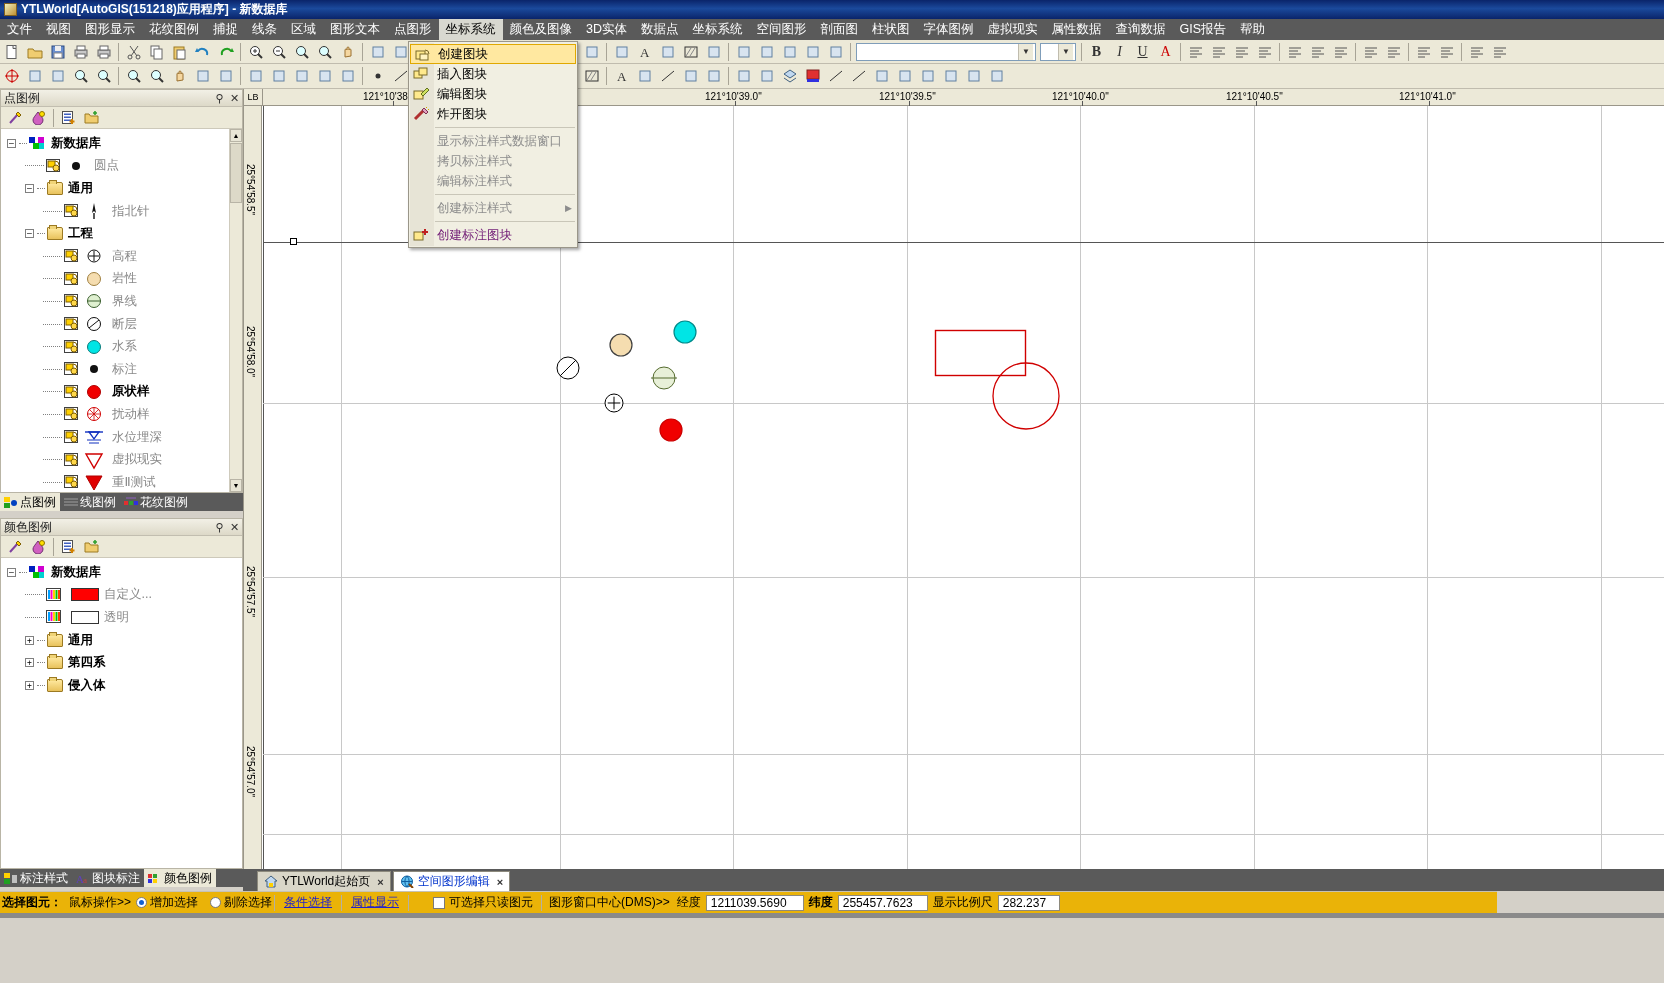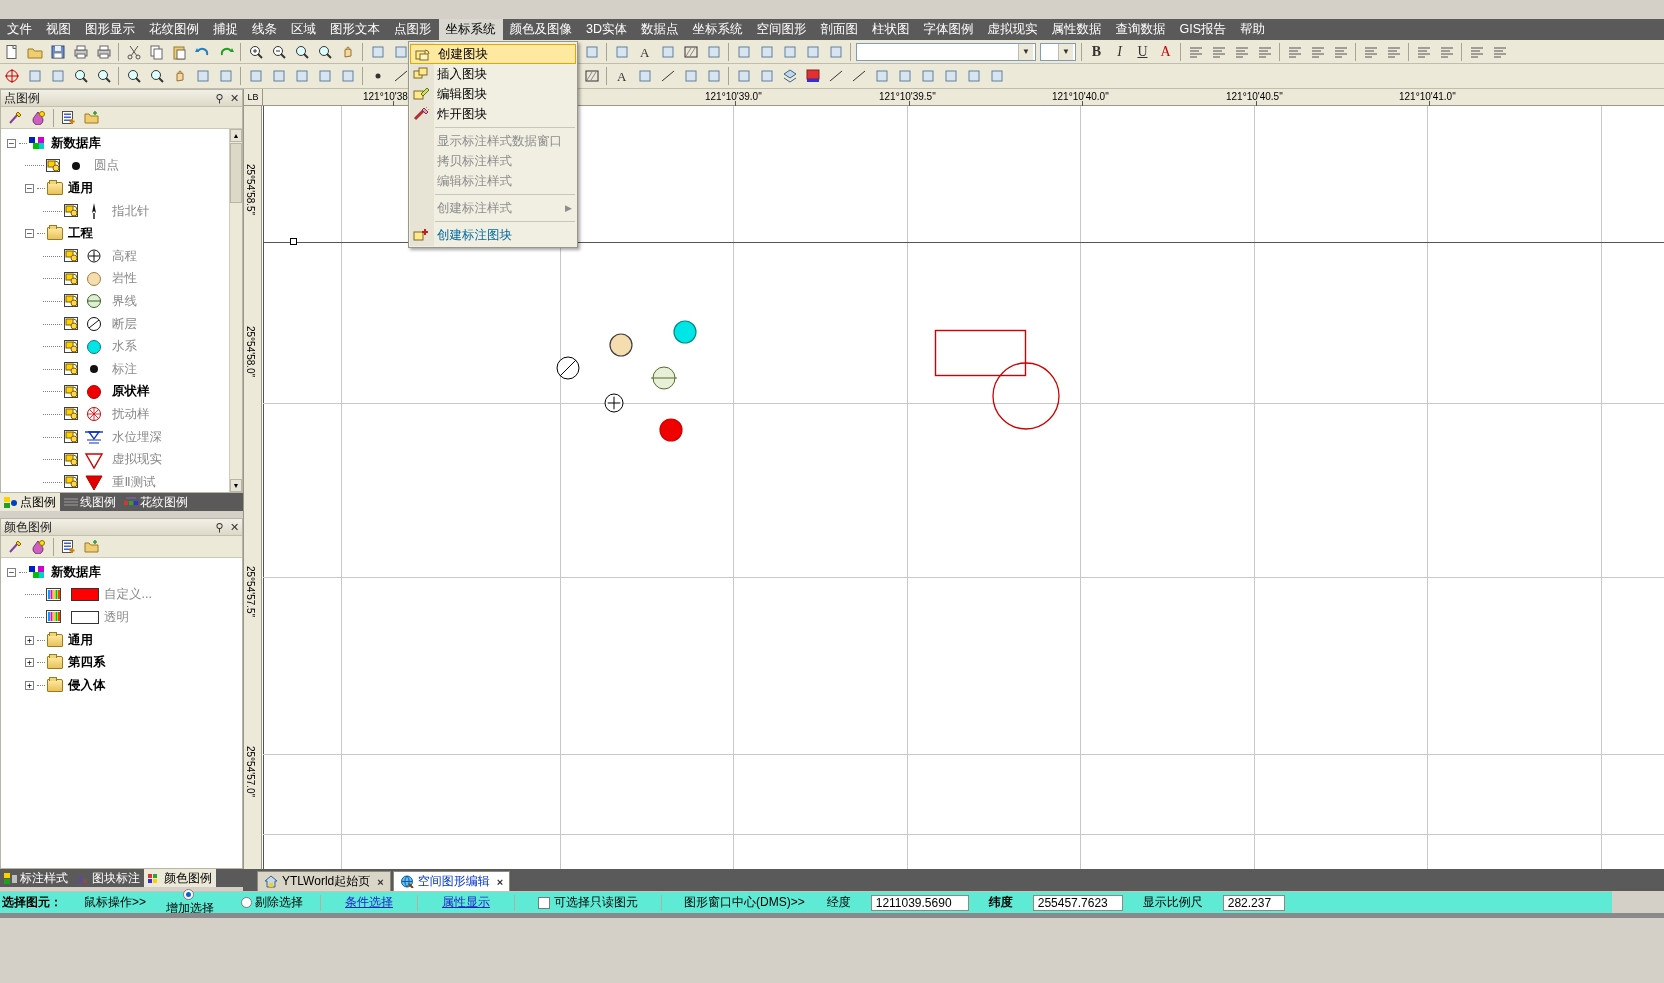--- a/index.html
+++ b/index.html
@@ -196,23 +196,23 @@
     border: 1px solid #8d8a7d; border-bottom: none; margin-right: 2px; white-space: nowrap;
   }
   .doctab.active { background: #ffffff; }
   .doctab .dico { width: 14px; height: 13px; margin-right: 4px; flex:0 0 auto; }
   .doctab .lab { color: #000; }
   .doctab.active .lab { color: #0033cc; }
   .doctab .x { margin-left: 7px; font-size: 11px; font-weight: bold; color: #333; }
 
   
   .statusbar {
-    position: absolute; left: 0; top: 891px; width: 1612px; height: 22px;
-    background: #5eead4; border-top: 1px solid #c6c2b4;
-    display: flex; align-items: center; font-size: 12px; white-space: nowrap; gap: 15px;
+    position: absolute; left: 0; top: 891px; width: 1497px; height: 22px;
+    background: #eab308; border-top: 1px solid #c6c2b4;
+    display: flex; align-items: center; font-size: 12px; white-space: nowrap;
   }
   .statusbar .sb-lbl { font-weight: bold; padding: 0 2px 0 2px; }
   .statusbar .sb-txt { padding: 0 5px; }
   .statusbar .sb-link { color: #2222cc; text-decoration: underline; padding: 0 7px; }
   .statusbar .vsep { width: 1px; height: 16px; background: #b4b0a2; margin: 0 2px; }
   .radio {
     width: 11px; height: 11px; border-radius: 50%; border: 1px solid #7a7a7a;
     background: #fff; position: relative; margin-right: 3px; flex:0 0 auto;
   }
   .radio.on { background: #fff; }
@@ -235,20 +235,24 @@
   }
   .sb-strip {
     position: absolute; left: 0; top: 0; width: 1664px; height: 5px; background: #8a8a8a;
   }
 </style>
 </head>
 <body>
 
 <div id="app">
 
+  <div class="titlebar">
+    <span class="app-ico"></span>
+    <span>YTLWorld[AutoGIS(151218)应用程序] - 新数据库</span>
+  </div>
 
   <div class="menubar" id="menubar">
       <div class="mi">
         <span>文件</span>
       </div>
       <div class="mi">
         <span>视图</span>
       </div>
       <div class="mi">
         <span>图形显示</span>
@@ -882,21 +886,21 @@
       <div class="dd-item">
         <span style="color: rgb(140, 140, 140);">创建标注样式</span>
         <span class="arrow" style="color: rgb(140, 140, 140);">▶</span>
       </div>
       <div class="dd-sep"></div>
       <div class="dd-item">
         <span class="blk dd-ico"><svg width="16" height="14" viewBox="0 0 16 14">
             <rect x="1" y="4" width="9" height="8" fill="#ffe98c" stroke="#7a6a2a"></rect>
             <path d="M12 1 v6 M9 4 h6" stroke="#c02020" stroke-width="2"></path>
           </svg></span>
-        <span style="color: #0369a1; font-family: Liberation Serif, serif;">创建标注图块</span>
+        <span style="color: #701a75; font-family: Liberation Serif, serif;">创建标注图块</span>
       </div>
     </div>
 
   <div class="panel" id="panel1" style="top:89px; width:243px; height:404px;">
     <div class="panel-title">
       <span>点图例</span>
       <span class="sp">
         <span class="tbtn">⚲</span>
         <span class="tbtn">✕</span>
       </span>
@@ -1426,34 +1430,34 @@
             <path d="M9 9 L13 13" stroke="#804000" stroke-width="2"></path>
           </svg></span>
         <span class="lab">空间图形编辑</span>
         <span class="x">×</span>
       </div>
     </div>
 
   <div class="statusbar">
     <span class="sb-lbl">选择图元：</span>
     <span class="sb-txt">鼠标操作&gt;&gt;</span>
-    <span style="display:flex;align-items:center;flex-direction:column;">
+    <span style="display:flex;align-items:center;">
       <span class="radio on"></span>
       <span>增加选择</span>
     </span>
     <span style="display:flex;align-items:center;margin-left:12px;">
       <span class="radio"></span>
       <span>剔除选择</span>
     </span>
     <span class="vsep"></span>
     <span class="sb-link">条件选择</span>
     <span class="vsep"></span>
     <span class="sb-link">属性显示</span>
     <span class="vsep"></span>
-    <span style="display:flex;align-items:center;margin-left:6px;">
+    <span style="display:flex;align-items:center;margin-left:22px;">
       <span class="cbox"></span>
       <span>可选择只读图元</span>
     </span>
     <span class="vsep" style="margin-left:8px;"></span>
     <span class="sb-txt">图形窗口中心(DMS)&gt;&gt;</span>
     <span class="sb-txt" style="padding:0 2px;">经度</span>
     <span class="sb-field" style="width:98px;">1211039.5690</span>
     <span class="sb-txt" style="padding:0 2px;font-weight:bold;">纬度</span>
     <span class="sb-field" style="width:90px;">255457.7623</span>
     <span class="sb-txt" style="padding:0 2px;">显示比例尺</span>

